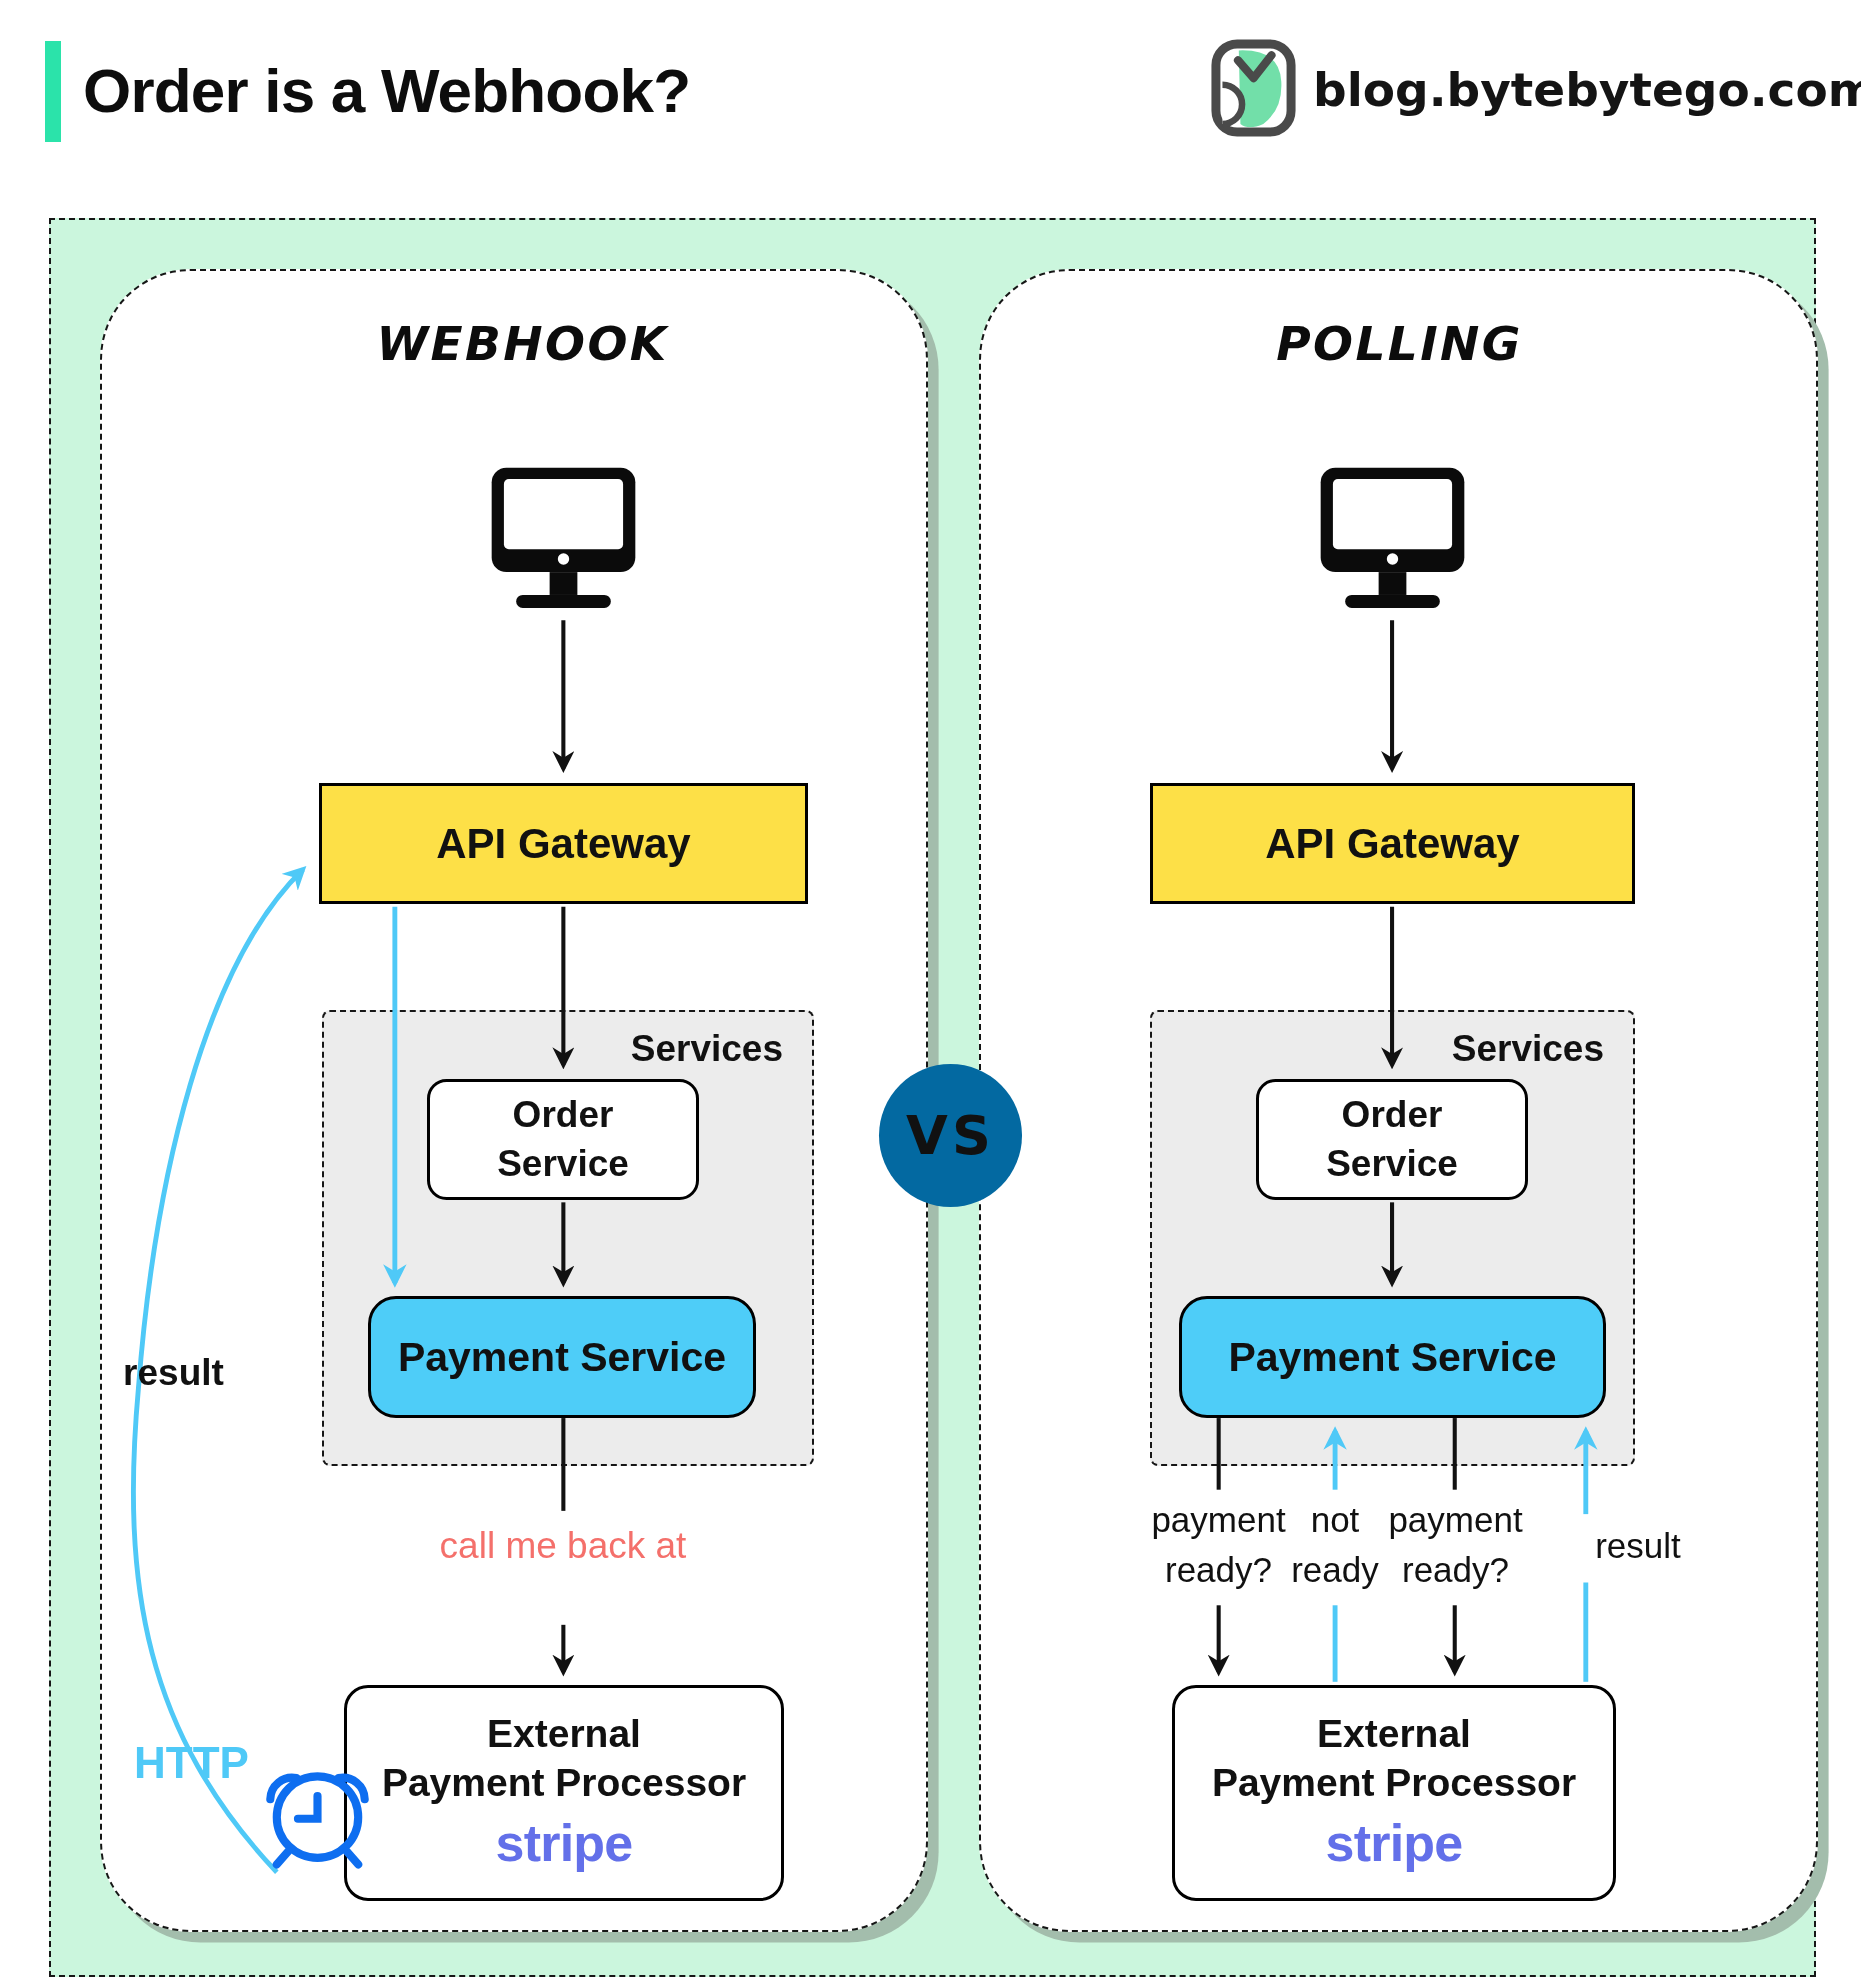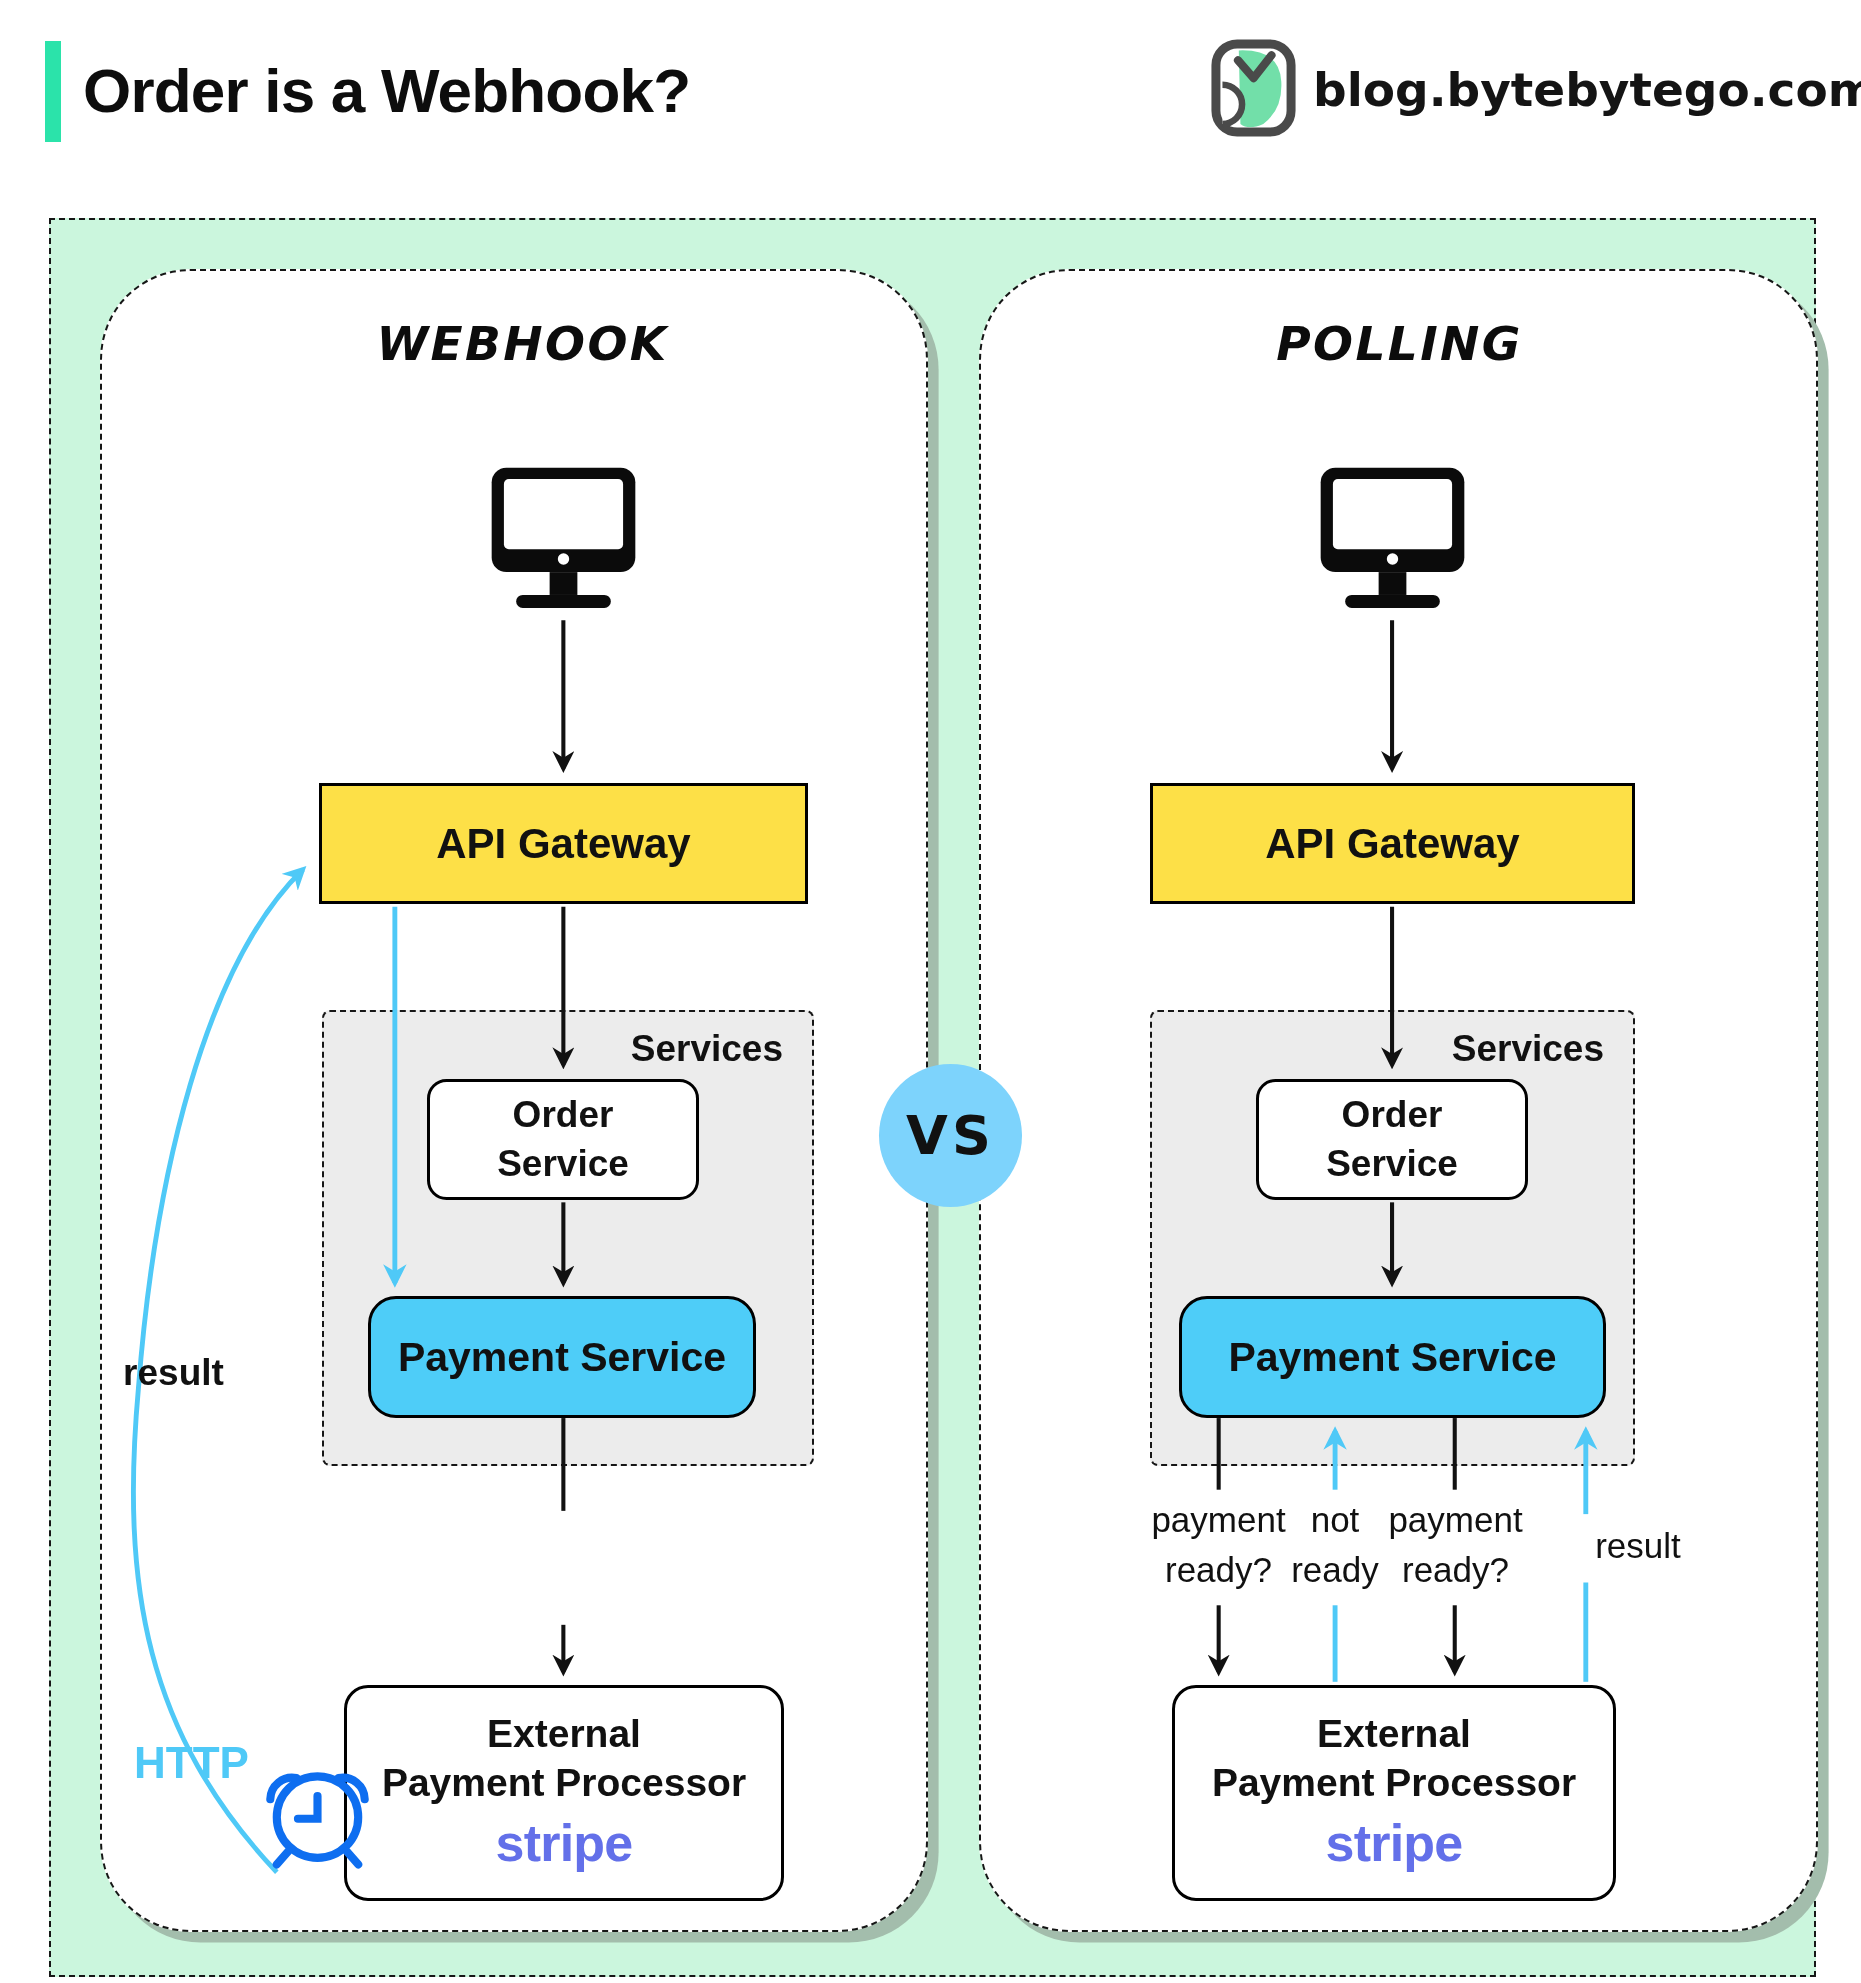--- a/index.html
+++ b/index.html
@@ -71,21 +71,21 @@
   .result-webhook{left:92px;top:1352px;width:163px;font-size:37px;font-weight:600;}
   .http-label{left:102px;top:1738px;width:179px;font-size:44px;font-weight:bold;color:#4fc9f7;}
 
   .flow-lbl{font-size:35px;line-height:50px;font-weight:400;}
   .fl-q1{left:1137px;top:1495px;width:163px;}
   .fl-a1{left:1266px;top:1495px;width:138px;}
   .fl-q2{left:1374px;top:1495px;width:163px;}
   .fl-res{left:1569px;top:1521px;width:138px;}
 
   
-  .vs{left:879px;top:1064px;width:143px;height:143px;border-radius:50%;background:#7dd3fc;
+  .vs{left:879px;top:1064px;width:143px;height:143px;border-radius:50%;background:#0369a1;
       display:flex;align-items:center;justify-content:center;z-index:6;
       font-family:"DejaVu Sans",sans-serif;font-size:54px;font-weight:bold;letter-spacing:4.1px;}
 
   
   .overlay{left:0;top:0;z-index:4;pointer-events:none;}
   .icon{z-index:3;}
 </style>
 </head>
 <body>
 
@@ -130,20 +130,21 @@
 </div>
 
 <div class="abs order od-webhook">
   <span>Order</span>
   <span>Service</span>
 </div>
 
 <div class="abs payment pay-webhook">Payment Service</div>
 
 <div class="abs note-red">
+  <div class="l1">call me back at</div>
 </div>
 
 <div class="abs external ex-webhook">
   <span>External</span>
   <span>Payment Processor</span>
   <span class="stripe-logo">stripe</span>
 </div>
 
 <div class="abs lbl result-webhook">result</div>
 <div class="abs lbl http-label">HTTP</div>

